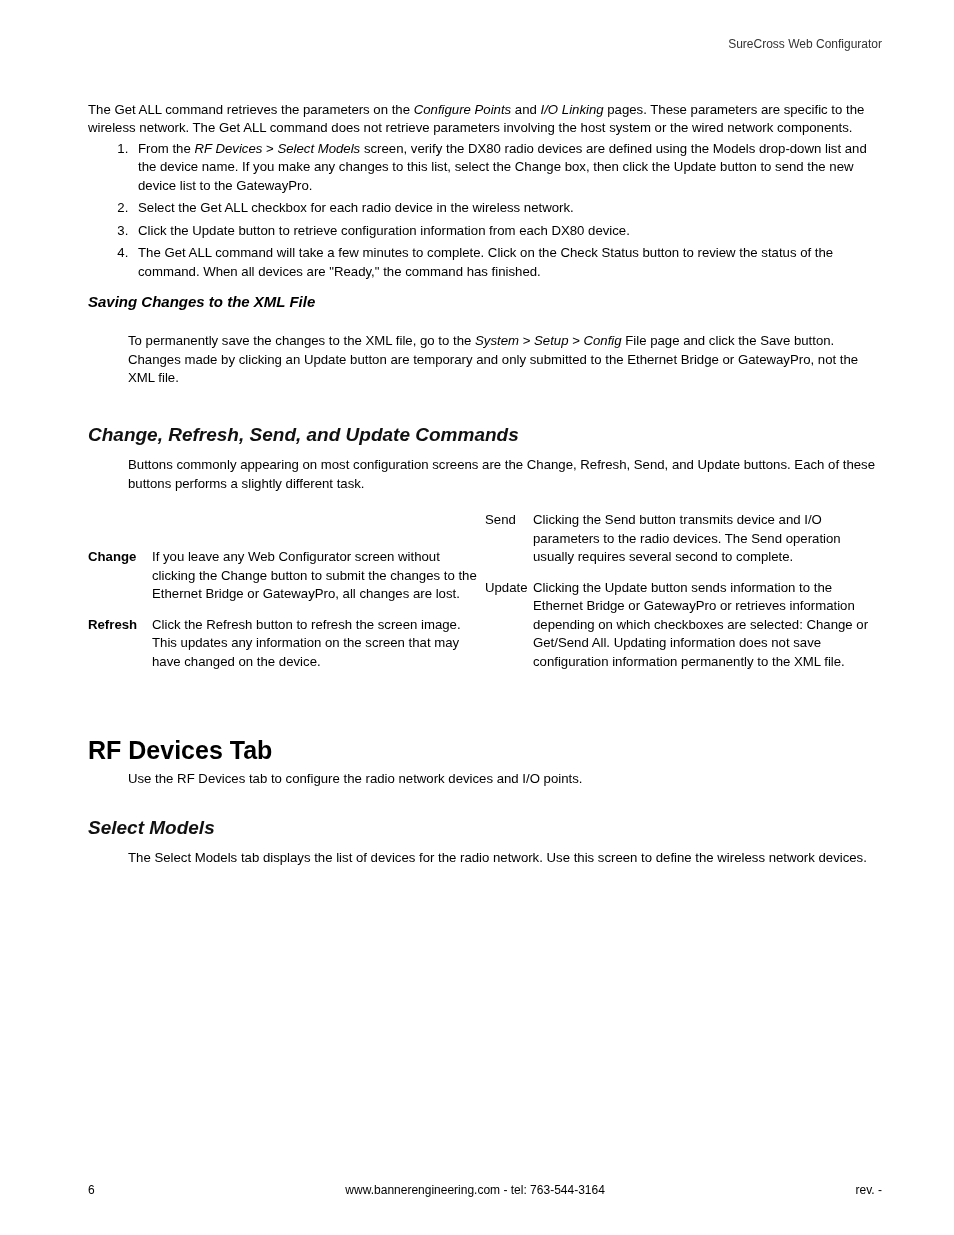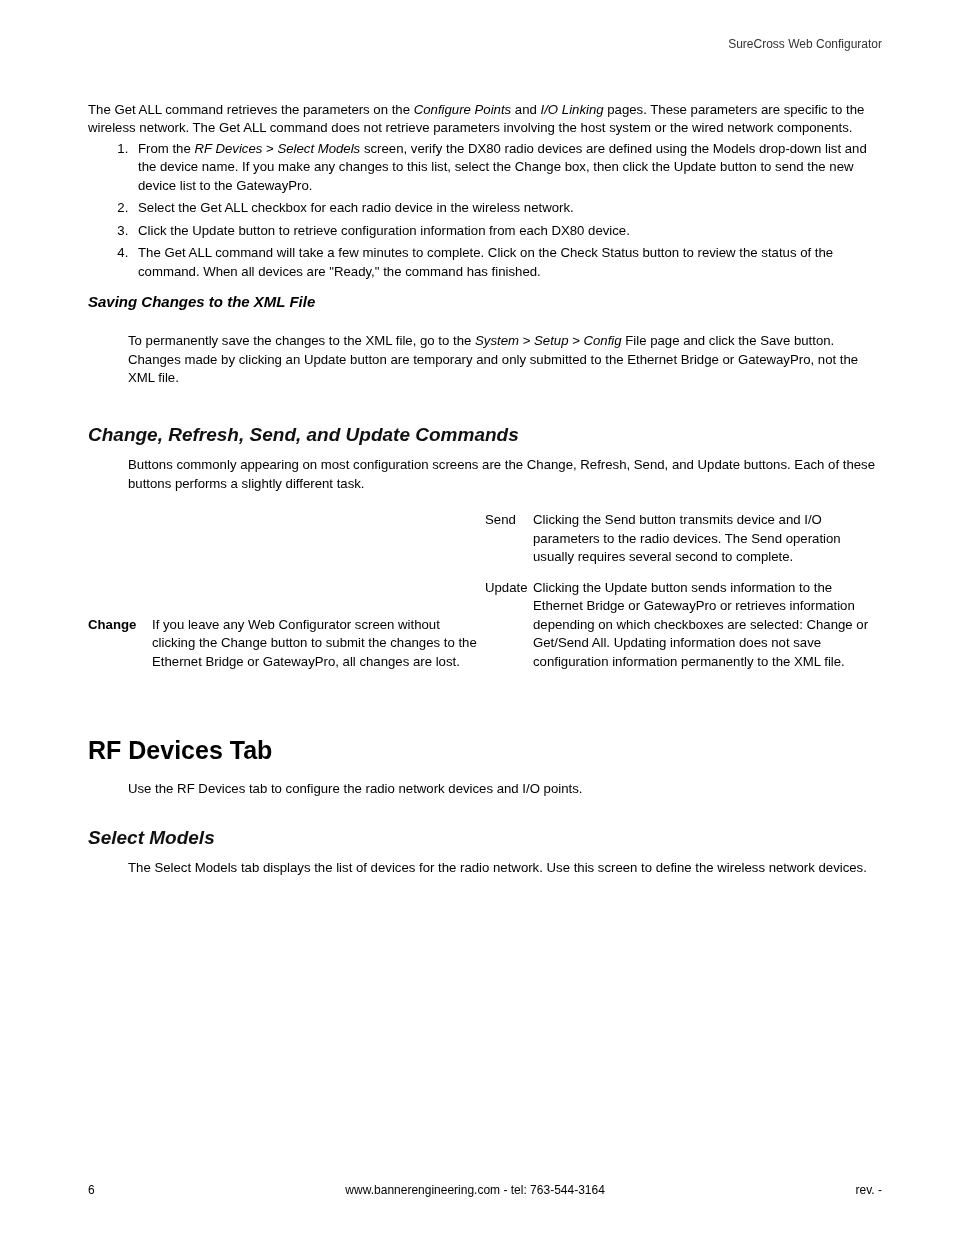--- a/index.html
+++ b/index.html
@@ -39,21 +39,21 @@
       font-size: 19px;
       margin-top: 34px;
       margin-bottom: 8px;
       color: #111;
     }
     .main-heading {
       font-family: Arial, Helvetica, sans-serif;
       font-weight: bold;
       font-size: 25px;
       margin-top: 50px;
-      margin-bottom: 12px;
+      margin-bottom: 2px;
       color: #000;
     }
     .twocol {
       display: flex;
       margin-top: 18px;
       align-items: flex-end;
     }
     .col { flex: 1; }
     .def-row { display: flex; margin-bottom: 12px; }
     .def-term { font-weight: bold; width: 64px; flex-shrink: 0; }
@@ -97,20 +97,24 @@
 
 <div class="section-heading">Change, Refresh, Send, and Update Commands</div>
 <p class="body-para">Buttons commonly appearing on most configuration screens are the Change, Refresh, Send, and Update buttons. Each of these buttons performs a slightly different task.</p>
 
 <div class="twocol">
   <div class="col">
     <div class="def-row">
       <div class="def-term">Change</div>
       <div class="def-desc">If you leave any Web Configurator screen without clicking the Change button to submit the changes to the Ethernet Bridge or GatewayPro, all changes are lost.</div>
     </div>
+    <div class="def-row">
+      <div class="def-term">Refresh</div>
+      <div class="def-desc">Click the Refresh button to refresh the screen image. This updates any information on the screen that may have changed on the device.</div>
+    </div>
   </div>
   <div class="col">
     <div class="def-row">
       <div class="def-term-narrow">Send</div>
       <div class="def-desc">Clicking the Send button transmits device and I/O parameters to the radio devices. The Send operation usually requires several second to complete.</div>
     </div>
     <div class="def-row">
       <div class="def-term-narrow">Update</div>
       <div class="def-desc">Clicking the Update button sends information to the Ethernet Bridge or GatewayPro or retrieves information depending on which checkboxes are selected: Change or Get/Send All. Updating information does not save configuration information permanently to the XML file.</div>
     </div>

